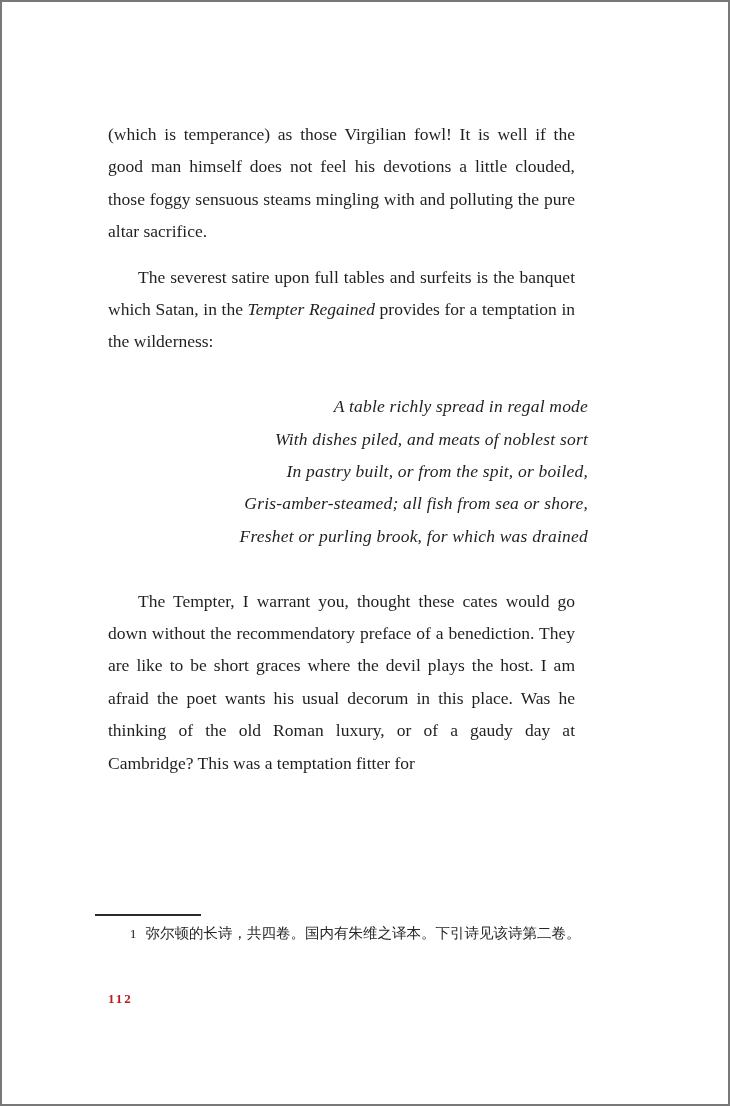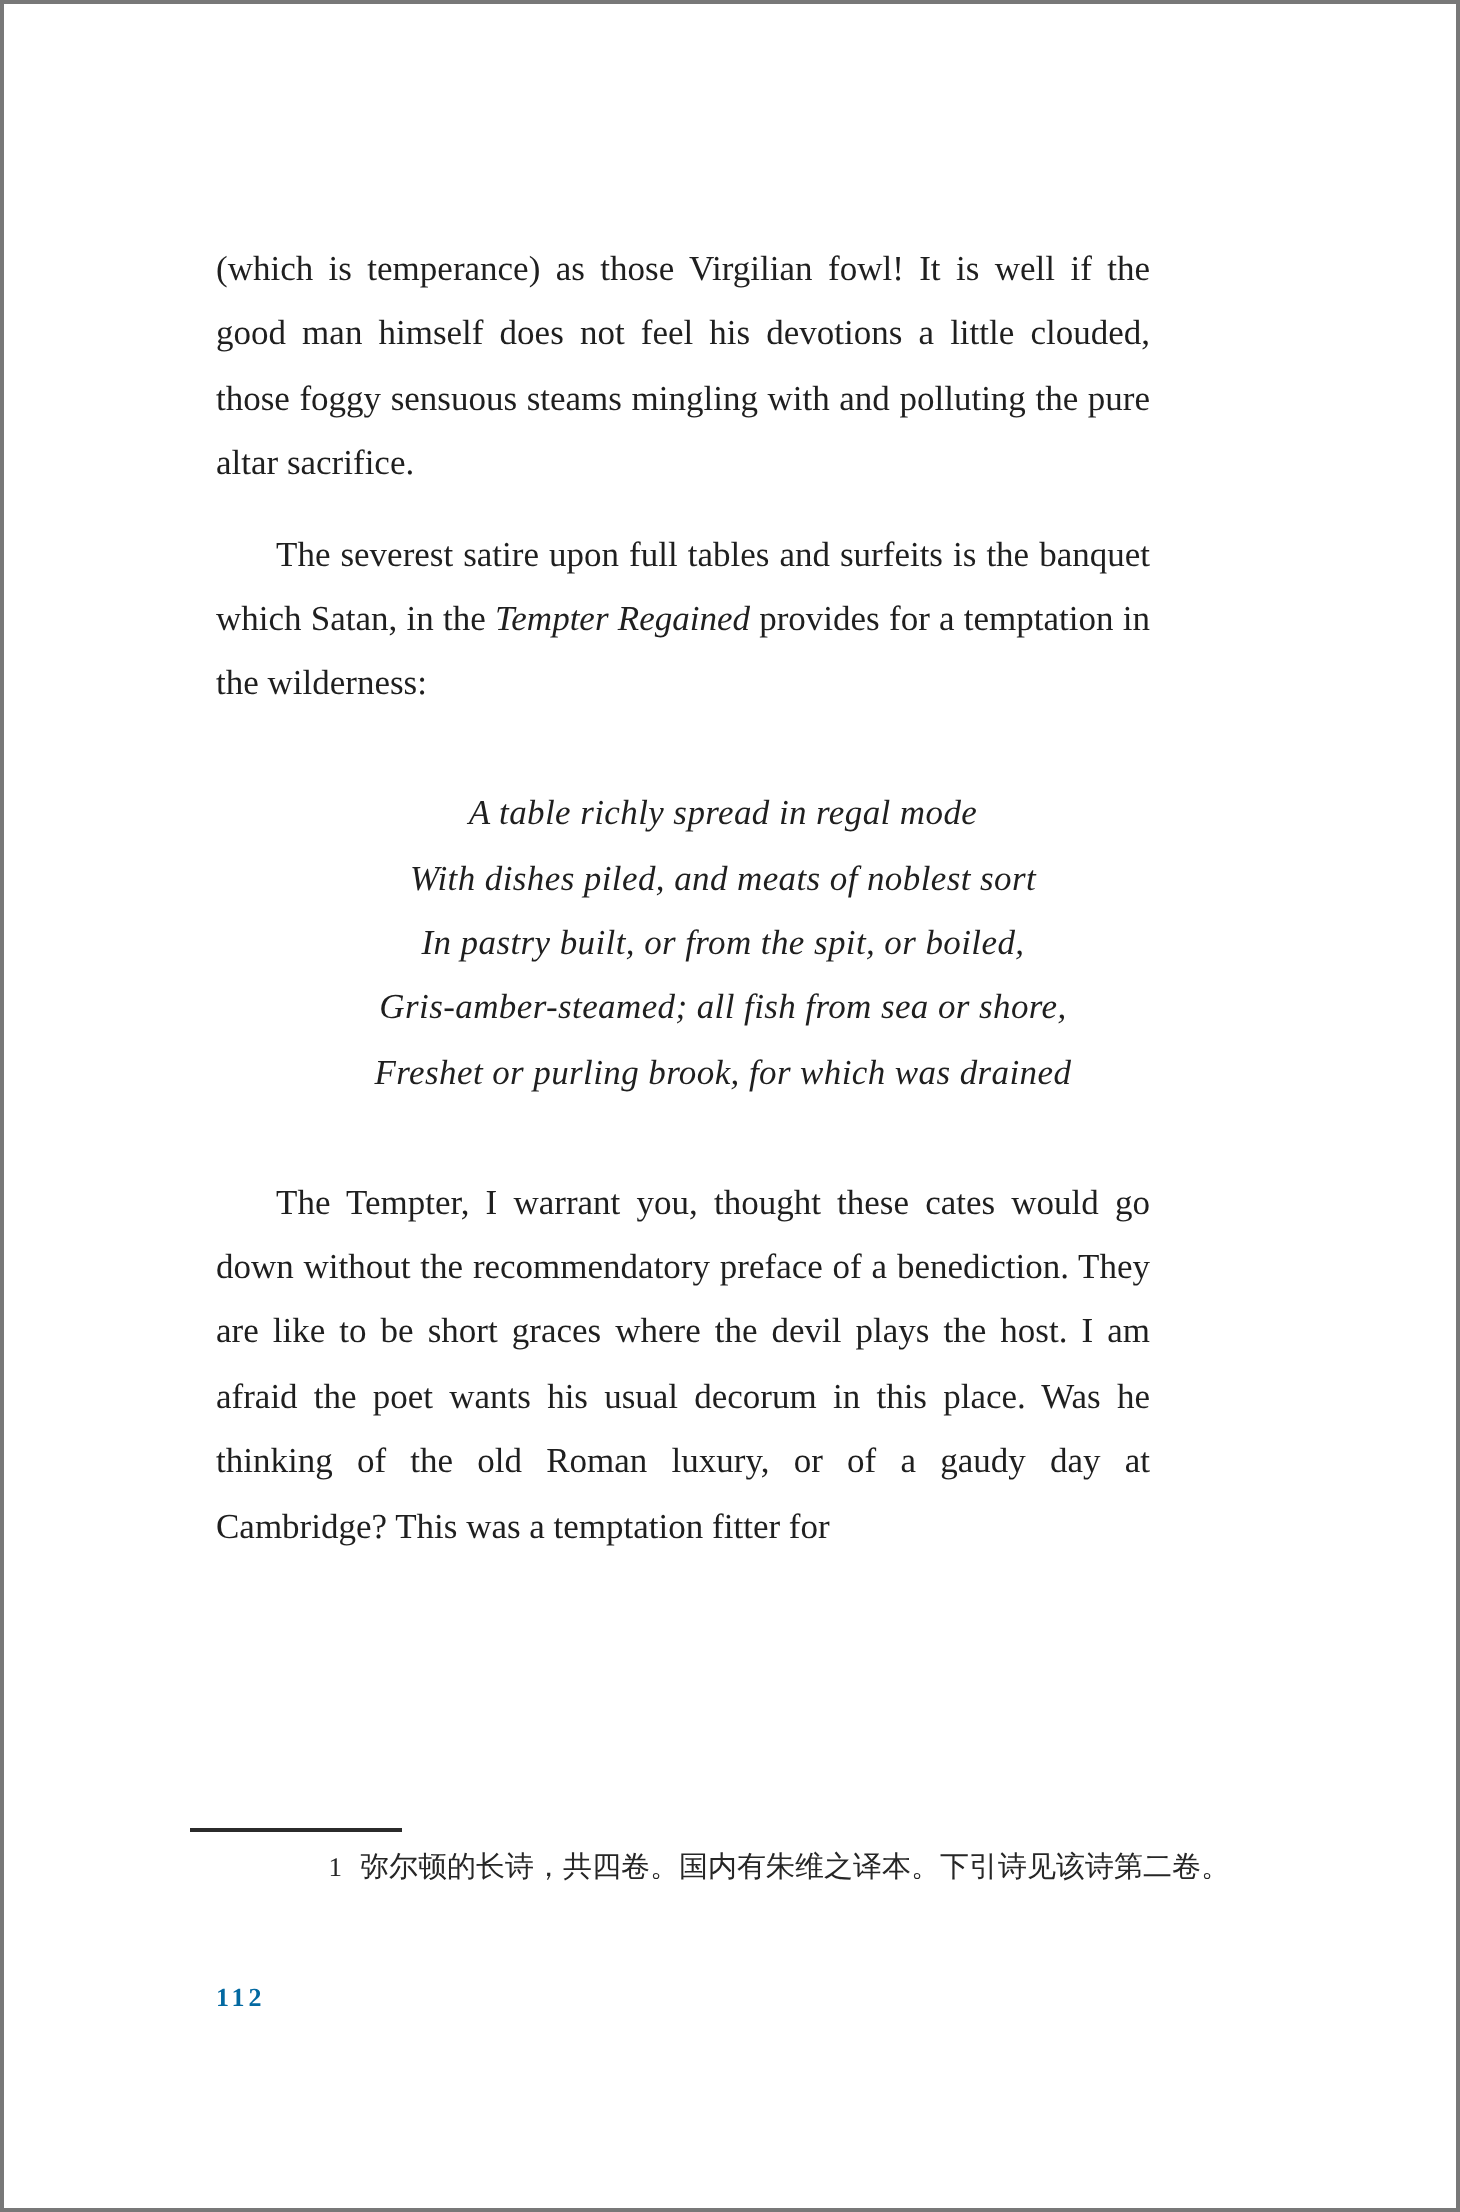--- a/index.html
+++ b/index.html
@@ -36,21 +36,21 @@
   }
   .para-indent {
     text-indent: 30px;
   }
   .book-title {
     font-style: italic;
   }
   .verse-block {
     margin: 32.4px 0 32.4px 40px;
     font-style: italic;
-    text-align: center;
+    text-align: right;
     letter-spacing: 0.2px;
   }
   .verse-line {
     white-space: nowrap;
   }
   .para-after-verse {
     margin: 0;
   }
   .footnote-rule {
     position: absolute;
@@ -61,35 +61,35 @@
     background: #2b2b2b;
   }
   .footnote {
     position: absolute;
     left: 95px;
     top: 923px;
     width: 520px;
     font-size: 14.5px;
     line-height: 21px;
     color: #262626;
-    text-align: right;
+    text-align: center;
   }
   .footnote-marker {
     display: inline-block;
     margin-right: 9px;
     font-size: 13.5px;
   }
   .page-number {
     position: absolute;
     left: 108px;
     top: 991px;
     font-size: 13px;
     letter-spacing: 2px;
     font-weight: 600;
-    color: #0369a1;
+    color: #b91c1c;
   }
 </style>
 </head>
 <body>
 
 <div class="page-border"></div>
 
 <div class="text-block">
 
   <p>(which is temperance) as those Virgilian fowl! It is well if the good man himself does not feel his devotions a little clouded, those foggy sensuous steams mingling with and polluting the pure altar sacrifice.</p>

